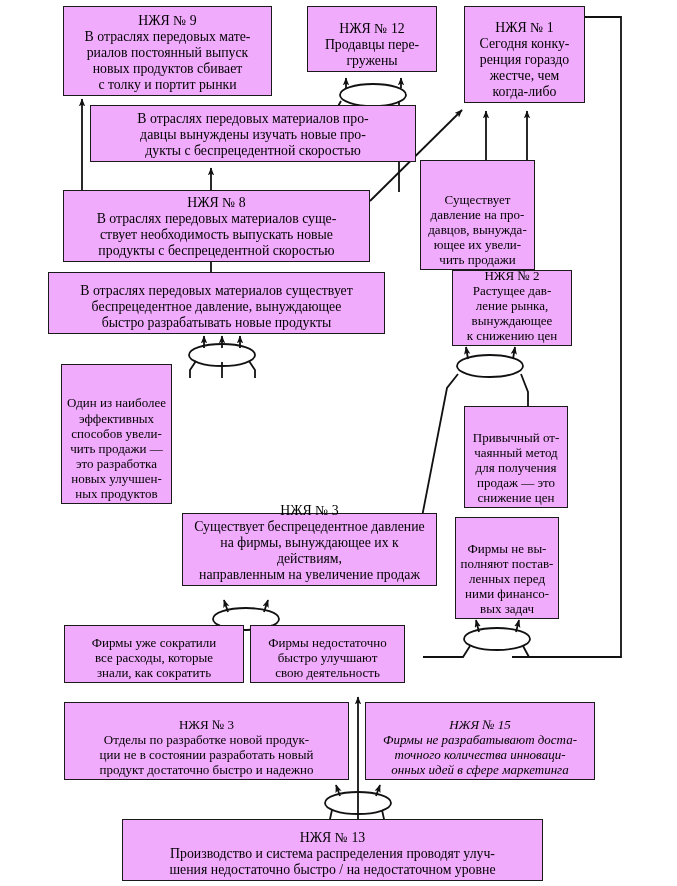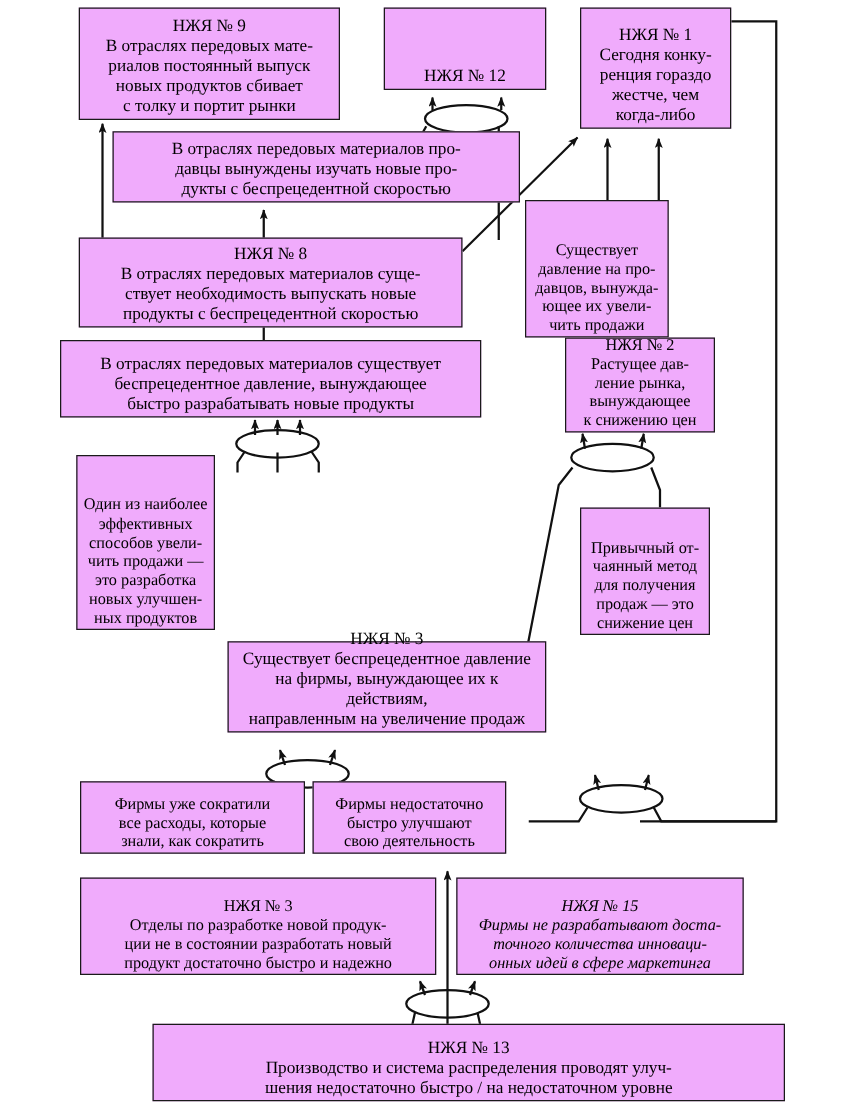--- a/index.html
+++ b/index.html
@@ -102,20 +102,22 @@
   <div class="node f14" style="left:63px;top:6px;width:209px;height:90px;">
     <span class="ttl">НЖЯ № 9</span>
     <span class="bdy nowrapbox">В отраслях передовых мате-
 риалов постоянный выпуск
 новых продуктов сбивает
 с толку и портит рынки</span>
   </div>
 
   <div class="node f14" style="left:307px;top:6px;width:130px;height:66px;">
     <span class="ttl">НЖЯ № 12</span>
+    <span class="bdy nowrapbox">Продавцы пере-
+гружены</span>
   </div>
 
   <div class="node f14" style="left:464px;top:6px;width:121px;height:97px;">
     <span class="ttl">НЖЯ № 1</span>
     <span class="bdy nowrapbox">Сегодня конку-
 ренция гораздо
 жестче, чем
 когда-либо</span>
   </div>
 
@@ -173,20 +175,27 @@
 снижение цен</span>
   </div>
 
   <div class="node f14" style="left:182px;top:513px;width:255px;height:73px;">
     <span class="ttl">НЖЯ № 3</span>
     <span class="bdy nowrapbox">Существует беспрецедентное давление
 на фирмы, вынуждающее их к действиям,
 направленным на увеличение продаж</span>
   </div>
 
+  <div class="node f13" style="left:455px;top:517px;width:104px;height:102px;">
+    <span class="bdy nowrapbox">Фирмы не вы-
+полняют постав-
+ленных перед
+ними финансо-
+вых задач</span>
+  </div>
 
   <div class="node f13" style="left:64px;top:625px;width:180px;height:58px;">
     <span class="bdy nowrapbox">Фирмы уже сократили
 все расходы, которые
 знали, как сократить</span>
   </div>
 
   <div class="node f13" style="left:250px;top:625px;width:155px;height:58px;">
     <span class="bdy nowrapbox">Фирмы недостаточно
 быстро улучшают
@@ -200,19 +209,19 @@
 продукт достаточно быстро и надежно</span>
   </div>
 
   <div class="node f13" style="left:365px;top:702px;width:230px;height:78px;font-style:italic;">
     <span class="ttl">НЖЯ № 15</span>
     <span class="bdy nowrapbox">Фирмы не разрабатывают доста-
 точного количества инноваци-
 онных идей в сфере маркетинга</span>
   </div>
 
-  <div class="node f14" style="left:122px;top:819px;width:506px;height:62px;">
+  <div class="node f14" style="left:122px;top:819px;width:421px;height:62px;">
     <span class="ttl">НЖЯ № 13</span>
     <span class="bdy nowrapbox">Производство и система распределения проводят улуч-
 шения недостаточно быстро / на недостаточном уровне</span>
   </div>
 
 </div>
 
 </body></html>

